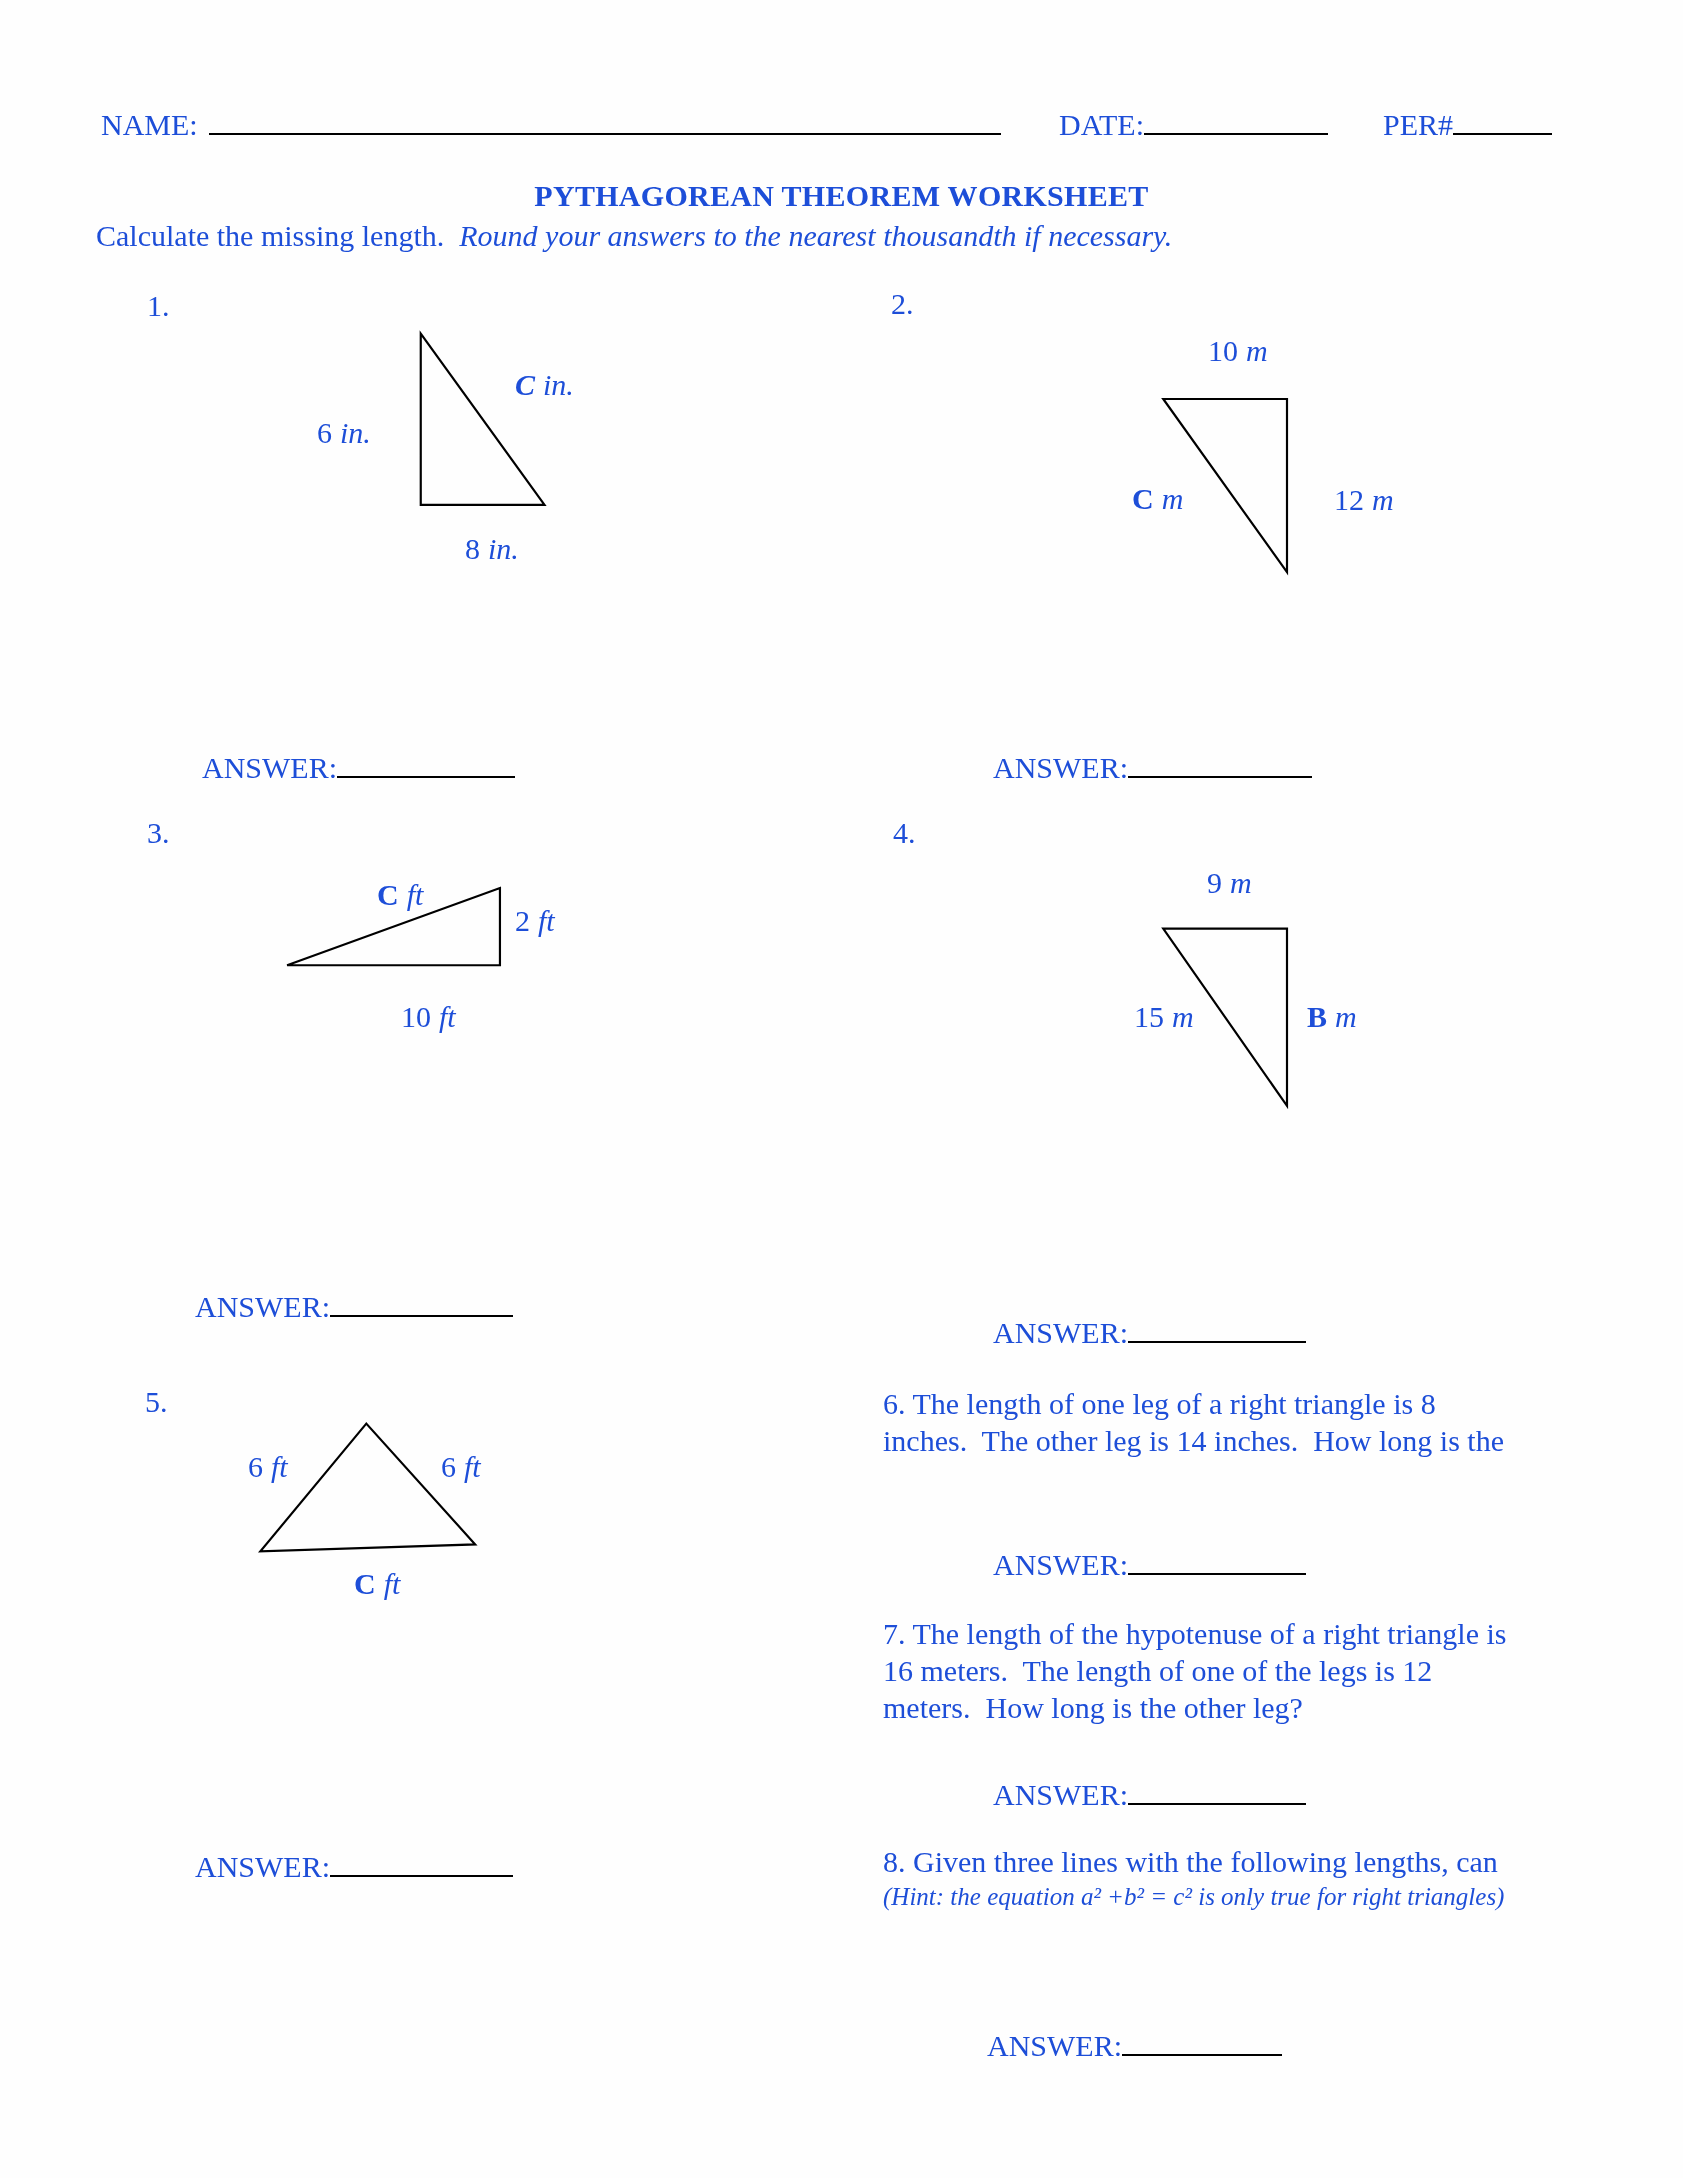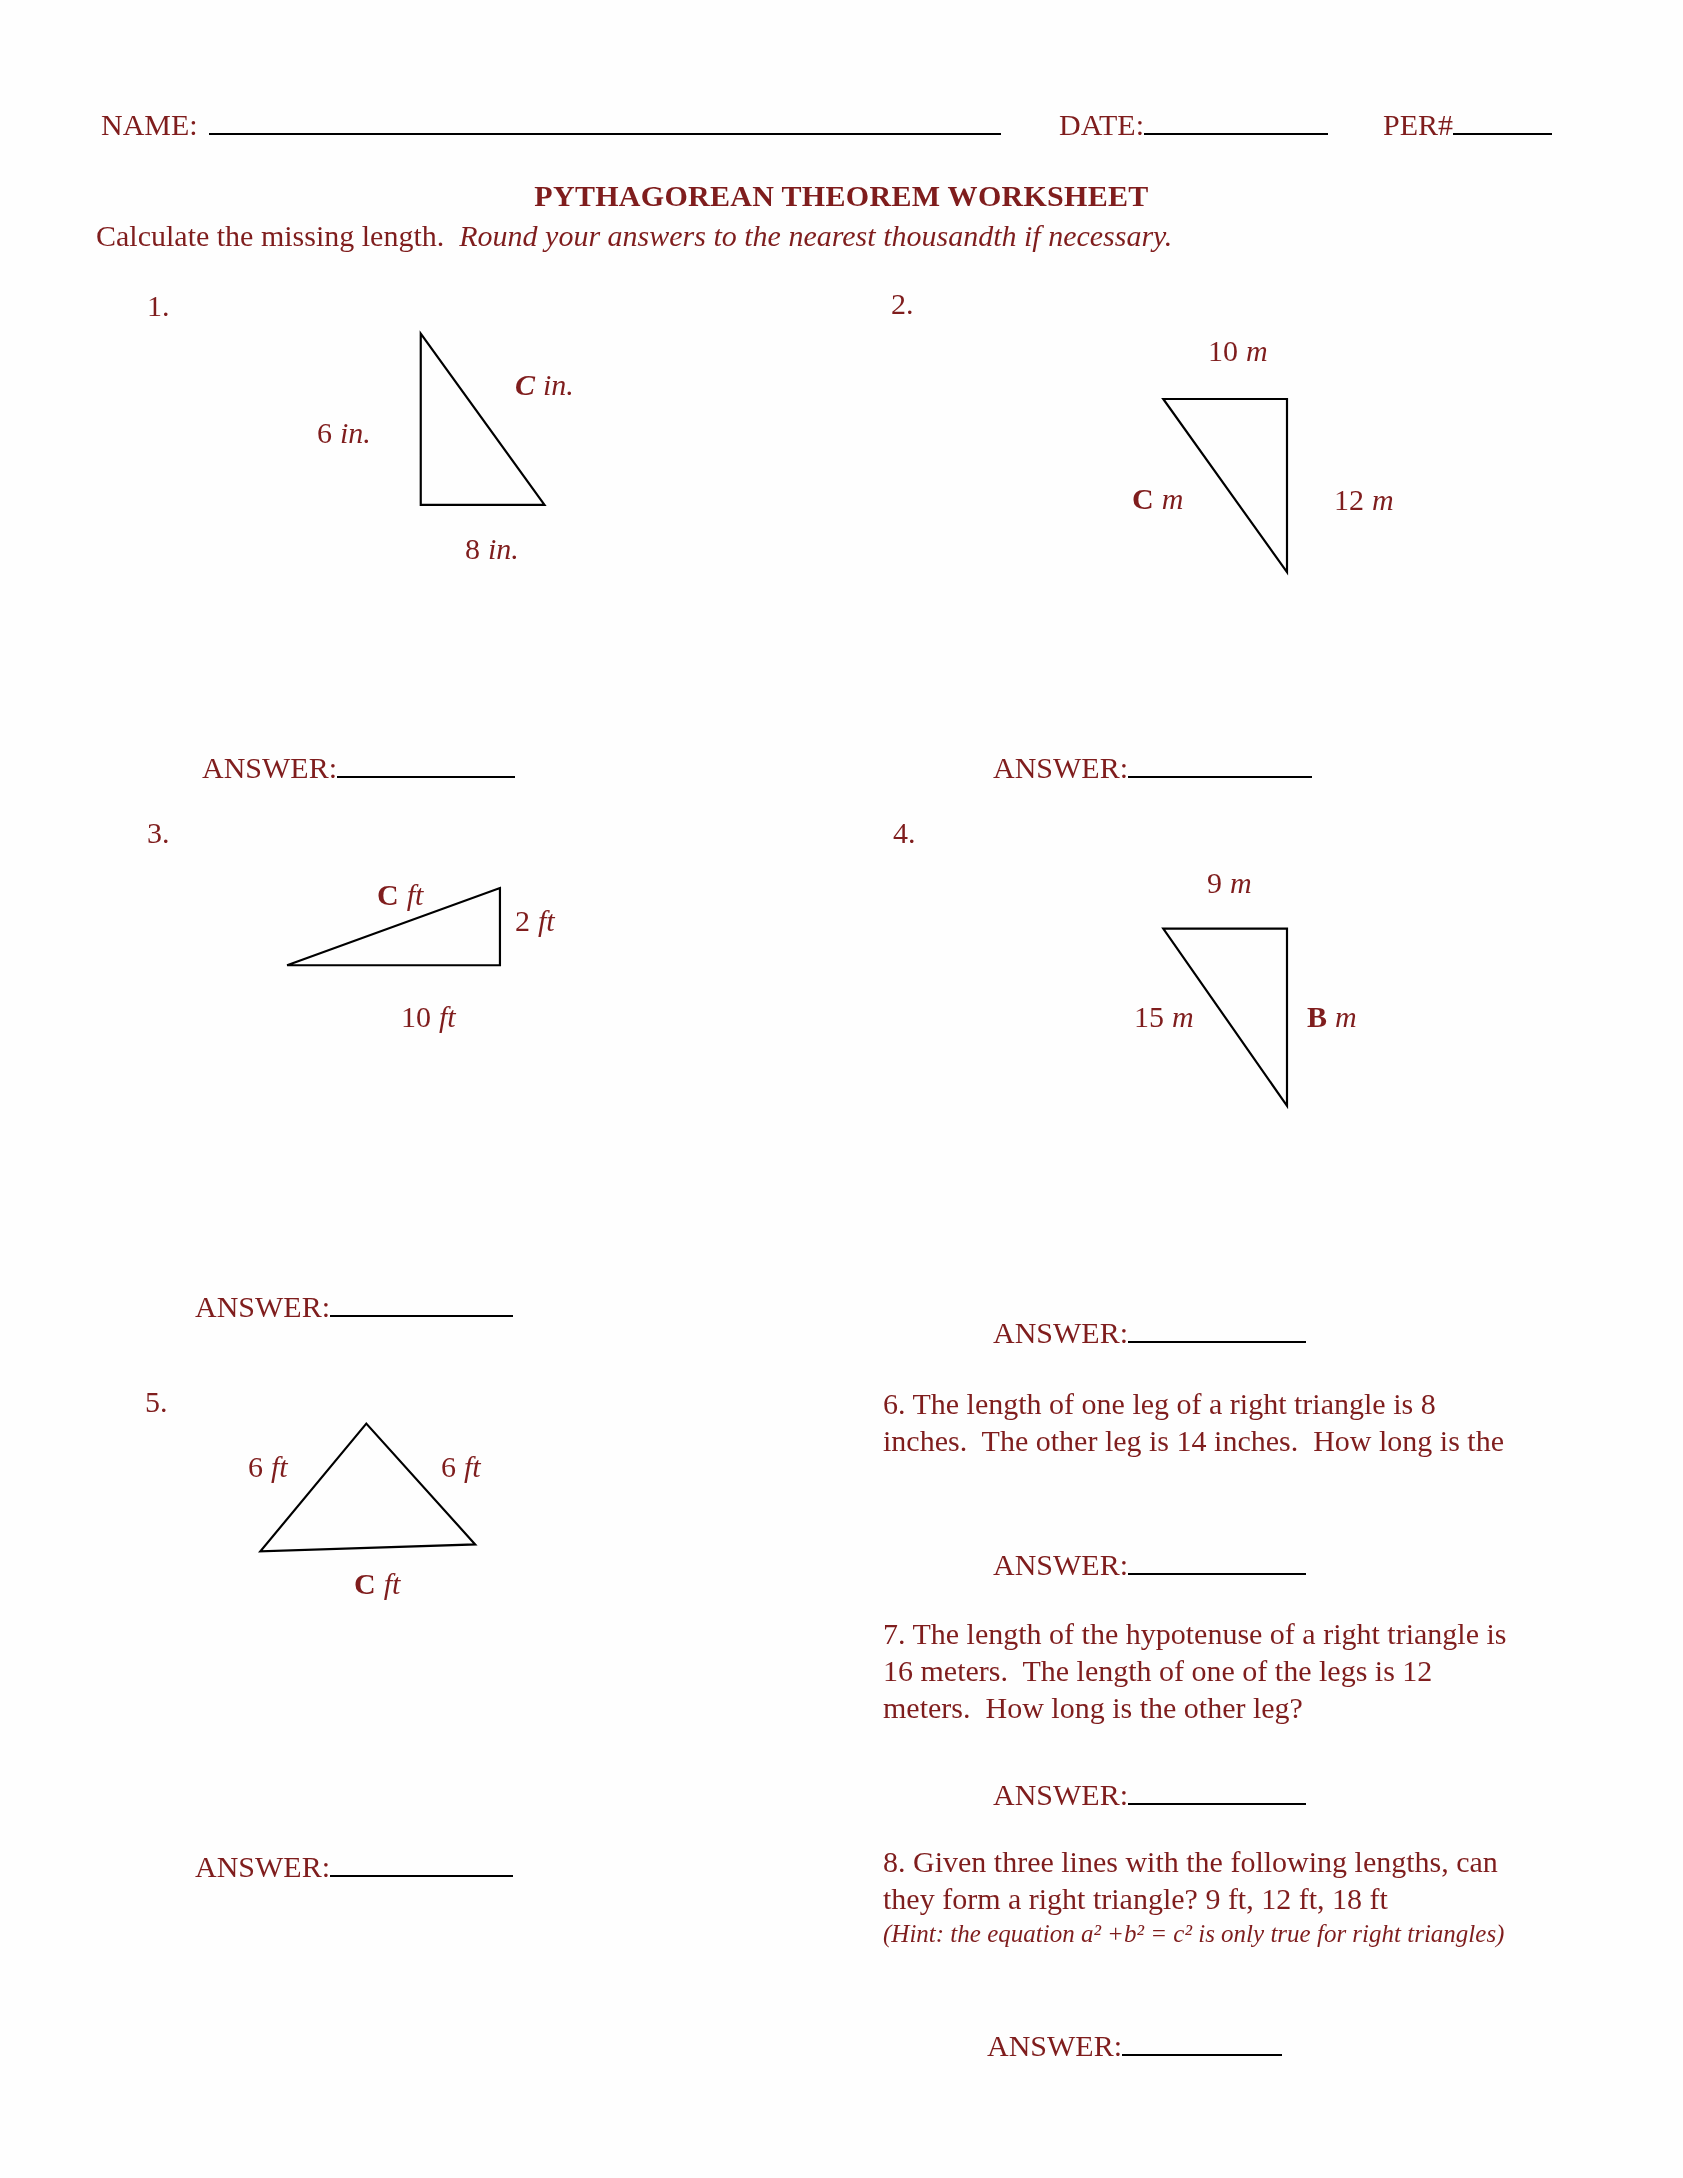--- a/index.html
+++ b/index.html
@@ -2,21 +2,21 @@
 <html><head>
 <meta charset="utf-8">
 <style>
   html,body{margin:0;padding:0;background:#777;}
   #page{
     position:relative;
     width:1683px;height:2178px;
     margin:0 auto;
     background:#fefefe;
     font-family:"Liberation Serif","DejaVu Serif",serif;
-    color:#7f1d1d;
+    color:#1d4ed8;
     overflow:hidden;
   }
   .abs{position:absolute;}
   .t{font-size:30px;line-height:34px;white-space:pre;}
   .small{font-size:25px;line-height:31px;}
   .italic{font-style:italic;}
   .title{font-weight:bold;font-size:30px;text-align:center;letter-spacing:0.3px;}
   .para .line{font-size:30px;line-height:37px;white-space:pre;}
   .var{font-weight:bold;}
   .var-italic{font-weight:bold;font-style:italic;}
@@ -91,19 +91,18 @@
     <div class="line">7. The length of the hypotenuse of a right triangle is</div>
     <div class="line">16 meters.  The length of one of the legs is 12</div>
     <div class="line">meters.  How long is the other leg?</div>
   </div>
   <div class="abs answer" style="left:993px;top:1769px;"><span>ANSWER:</span><span class="blank" style="width:178px;"></span></div>
 
   <div class="abs answer" style="left:195px;top:1841px;"><span>ANSWER:</span><span class="blank" style="width:183px;"></span></div>
 
   <div class="abs para" style="left:883px;top:1843px;">
     <div class="line">8. Given three lines with the following lengths, can</div>
-    <div class="line">they form a right triangle? 9 ft, 12 ft, 18 ft</div>
     <div class="line small italic" style="font-size:25px;line-height:33px;">(Hint: the equation a² +b² = c² is only true for right triangles)</div>
   </div>
   <div class="abs answer" style="left:987px;top:2020px;"><span>ANSWER:</span><span class="blank" style="width:160px;"></span></div>
 
 </div>
 
 
 </body></html>

